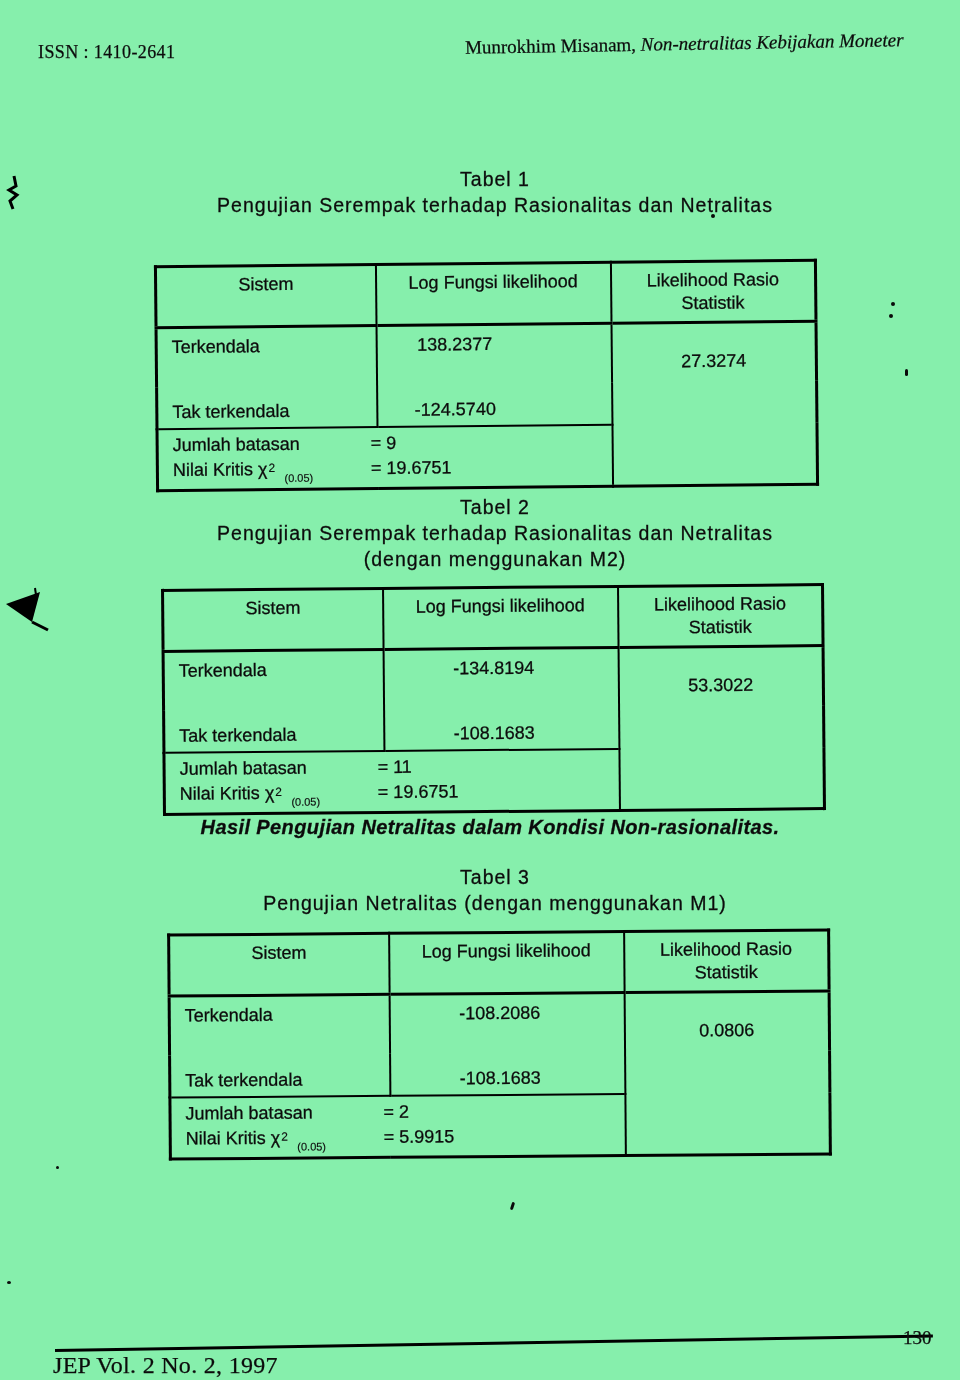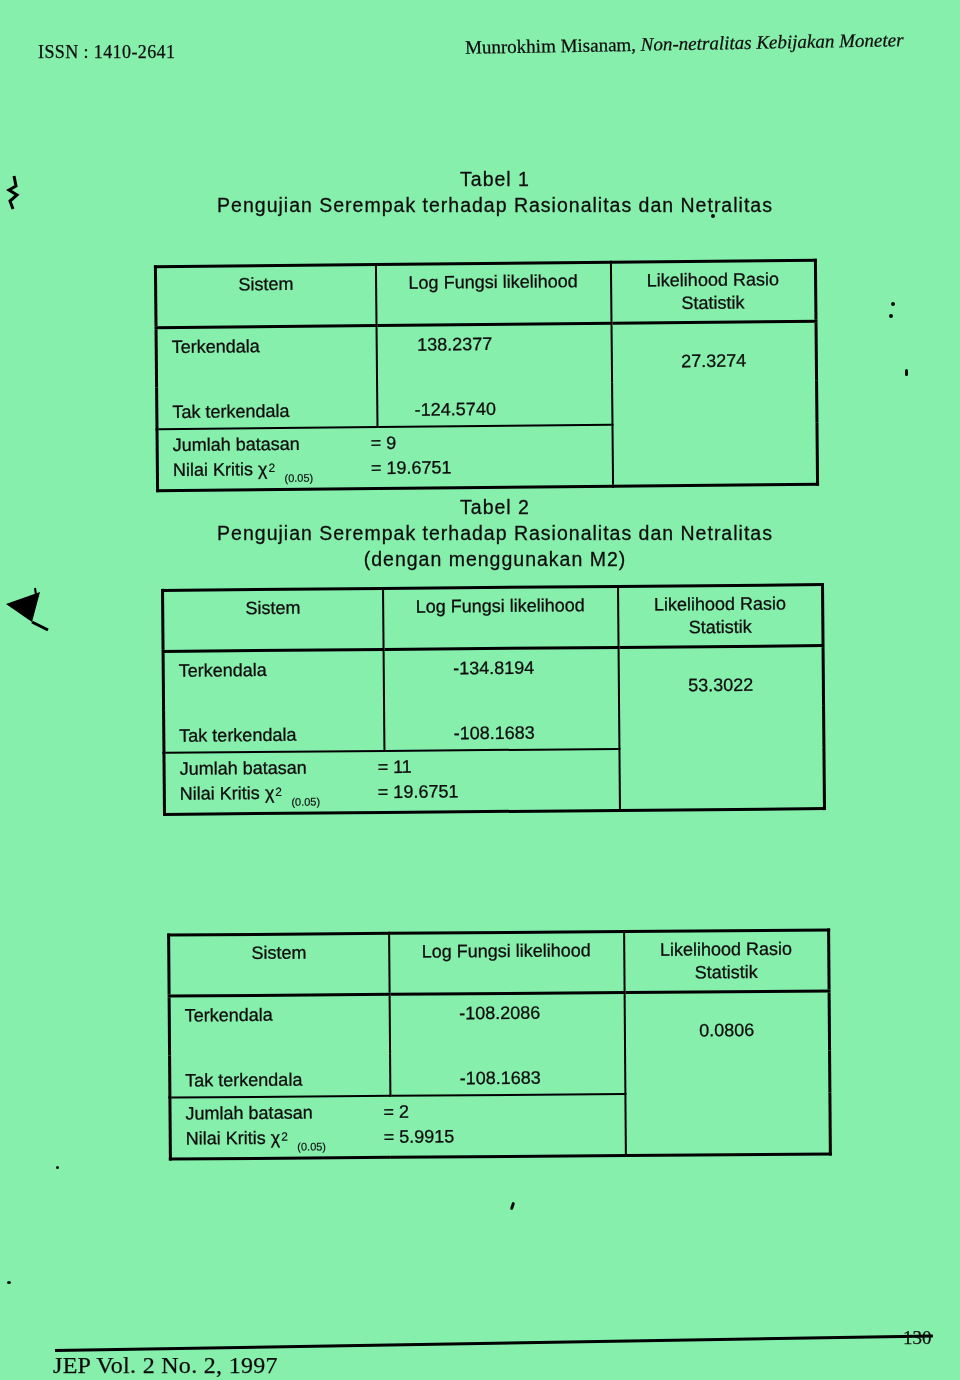--- a/index.html
+++ b/index.html
@@ -166,21 +166,26 @@
           <span class="flabel">
             <span>Nilai Kritis</span><span class="chi">χ</span><span class="chi-stack"><span class="csup">2</span><span class="csub">(0.05)</span></span>
           </span>
           <span class="fval">= 19.6751</span>
         </div>
       </td>
     </tr>
   </tbody>
     </table>
 
-
+  <div class="section-heading">Hasil Pengujian Netralitas dalam Kondisi Non-rasionalitas.</div>
+
+  <div class="caption cap3">
+    <div>Tabel 3</div>
+    <div>Pengujian Netralitas (dengan menggunakan M1)</div>
+  </div>
 
   <table class="dtable t3">
     <colgroup>
         <col class="c1">
         <col class="c2">
         <col class="c3">
       </colgroup>
     <tbody>
         <tr>
       <th class="b1">Sistem</th>

